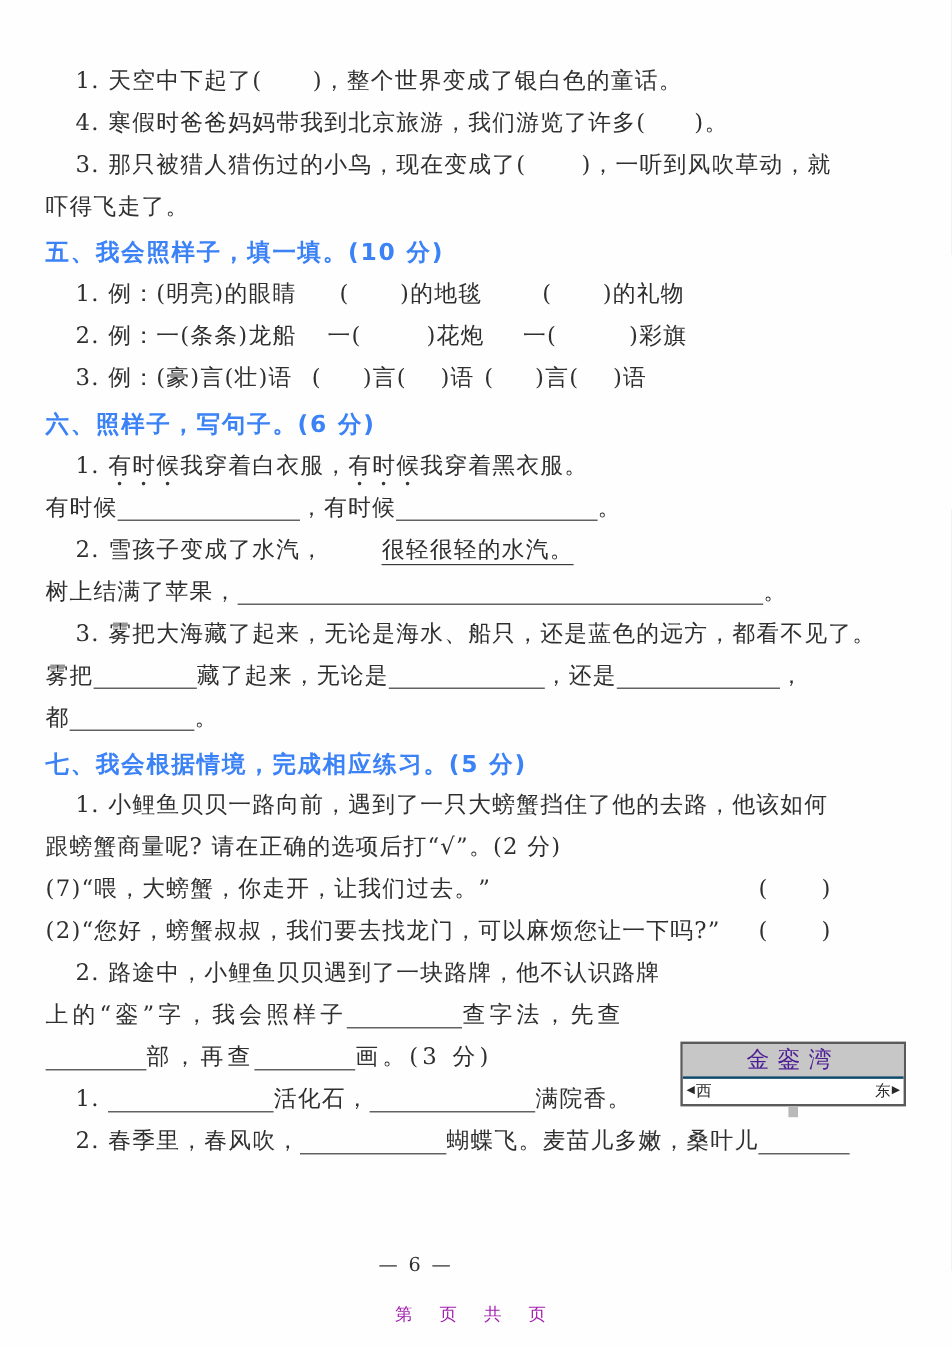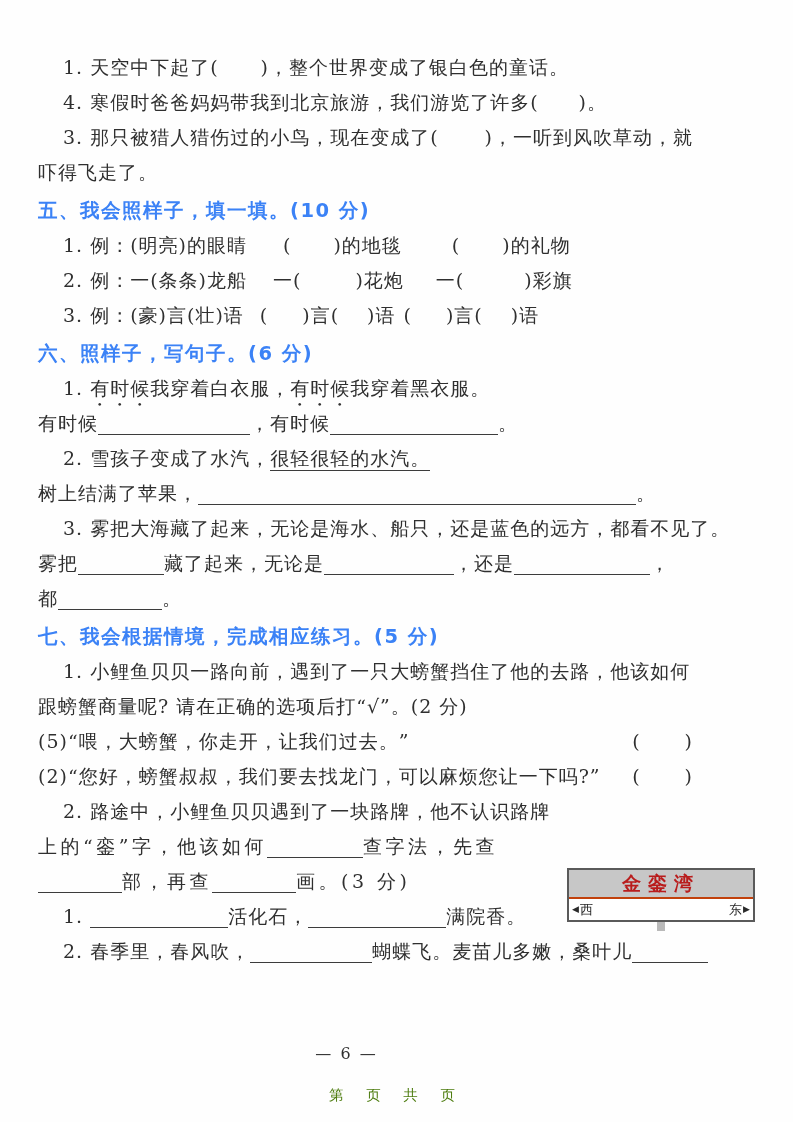--- a/index.html
+++ b/index.html
@@ -34,20 +34,21 @@
   .blank{
     display:inline-block;
     border-bottom:1.6px solid #3c3c3c;
     height:22px;
     vertical-align:-5px;
   }
   .gap{display:inline-block;height:1px;}
   .ul{
     border-bottom:1.6px solid #3c3c3c;
     padding-bottom:1px;
+    margin-left:48px;
   }
   .em{
     -webkit-text-emphasis:filled dot #333;
     text-emphasis:filled dot #333;
     -webkit-text-emphasis-position:under left;
     text-emphasis-position:under left;
   }
   .option{
     display:flex;justify-content:space-between;
     padding-right:62px;
@@ -58,27 +59,27 @@
     position:absolute;
     left:567px;top:868px;
     width:188px;
   }
   .sign-box{
     border:2px solid #5a5a5a;
     background:#fff;
   }
   .sign-top{
     background:#c7c7c7;
-    border-bottom:2px solid #c2410c;
+    border-bottom:2px solid #0c4a6e;
     height:27px;line-height:27px;
     text-align:center;
     font-size:19px;
-    font-weight:bold;
+    font-weight:normal;
     letter-spacing:7px;
-    color:#b91c1c;
+    color:#4c1d95;
     white-space:nowrap;
   }
   .sign-bottom{
     height:21px;line-height:21px;
     display:flex;justify-content:space-between;
     padding:0 3px;
     font-size:13px;
     color:#2a2a2a;
     letter-spacing:0;
   }
@@ -96,21 +97,21 @@
     font-size:16px;
     letter-spacing:2px;
     color:#2f2f2f;
   }
   .footer-label{
     position:absolute;
     left:0;right:0;top:1086px;
     text-align:center;
     font-size:14.5px;
     letter-spacing:9px;
-    color:#4d7c0f;
+    color:#a21caf;
   }
 </style>
 </head>
 <body>
 
 <div class="page">
 
   <div class="line num"><span>1. 天空中下起了(</span><span class="gap" style="width: 42px;"></span><span>)，整个世界变成了银白色的童话。</span></div>
   <div class="line num"><span>4. 寒假时爸爸妈妈带我到北京旅游，我们游览了许多(</span><span class="gap" style="width: 40px;"></span><span>)。</span></div>
   <div class="line num"><span>3. 那只被猎人猎伤过的小鸟，现在变成了(</span><span class="gap" style="width: 46px;"></span><span>)，一听到风吹草动，就</span></div>
@@ -127,29 +128,29 @@
   <div class="line num"><span>2. 雪孩子变成了水汽，</span><span class="ul">很轻很轻的水汽。</span></div>
   <div class="line wrap"><span>树上结满了苹果，</span><span class="blank" style="width: 438px;"></span><span>。</span></div>
   <div class="line num"><span>3. 雾把大海藏了起来，无论是海水、船只，还是蓝色的远方，都看不见了。</span></div>
   <div class="line wrap"><span>雾把</span><span class="blank" style="width: 86px;"></span><span>藏了起来，无论是</span><span class="blank" style="width: 130px;"></span><span>，还是</span><span class="blank" style="width: 136px;"></span><span>，</span></div>
   <div class="line wrap"><span>都</span><span class="blank" style="width: 104px;"></span><span>。</span></div>
 
   <div class="sec-title">七、我会根据情境，完成相应练习。(5 分)</div>
   <div class="line num"><span>1. 小鲤鱼贝贝一路向前，遇到了一只大螃蟹挡住了他的去路，他该如何</span></div>
   <div class="line wrap"><span>跟螃蟹商量呢? 请在正确的选项后打“√”。(2 分)</span></div>
   <div class="line wrap option">
-    <span><span>(5)“喂，大螃蟹，你走开，让我们过去。”</span></span>
+    <span><span>(7)“喂，大螃蟹，你走开，让我们过去。”</span></span>
     <span><span>(</span><span class="gap" style="width: 44px;"></span><span>)</span></span>
   </div>
   <div class="line wrap option">
     <span><span>(2)“您好，螃蟹叔叔，我们要去找龙门，可以麻烦您让一下吗?”</span></span>
     <span><span>(</span><span class="gap" style="width: 44px;"></span><span>)</span></span>
   </div>
   <div class="line num"><span>2. 路途中，小鲤鱼贝贝遇到了一块路牌，他不认识路牌</span></div>
-  <div class="line wrap spaced"><span>上的“銮”字，他该如何</span><span class="blank" style="width: 96px;"></span><span>查字法，先查</span></div>
+  <div class="line wrap spaced"><span>上的“銮”字，我会照样子</span><span class="blank" style="width: 96px;"></span><span>查字法，先查</span></div>
   <div class="line wrap spaced"><span class="blank" style="width: 84px;"></span><span>部，再查</span><span class="blank" style="width: 84px;"></span><span>画。(3 分)</span></div>
 
   <div class="line num"><span>1. </span><span class="blank" style="width: 138px;"></span><span>活化石，</span><span class="blank" style="width: 138px;"></span><span>满院香。</span></div>
   <div class="line num"><span>2. 春季里，春风吹，</span><span class="blank" style="width: 122px;"></span><span>蝴蝶飞。麦苗儿多嫩，桑叶儿</span><span class="blank" style="width: 76px;"></span></div>
 
   <div class="sign">
     <div class="sign-box">
       <div class="sign-top">金銮湾</div>
       <div class="sign-bottom">
         <span class="sign-dir">

